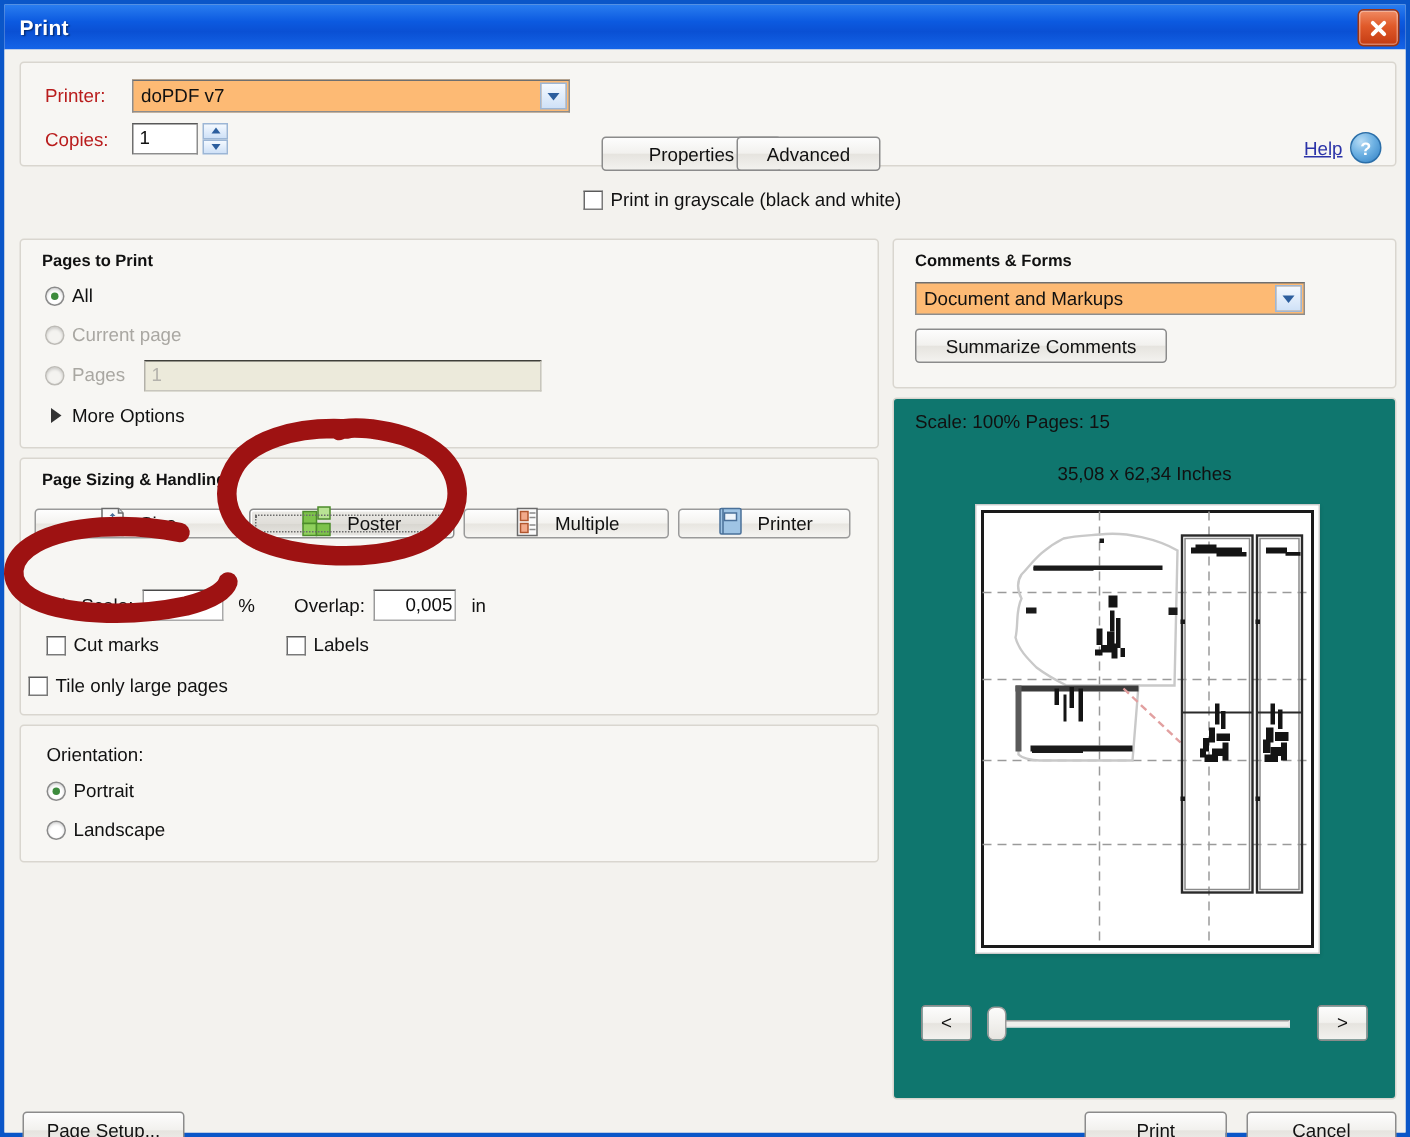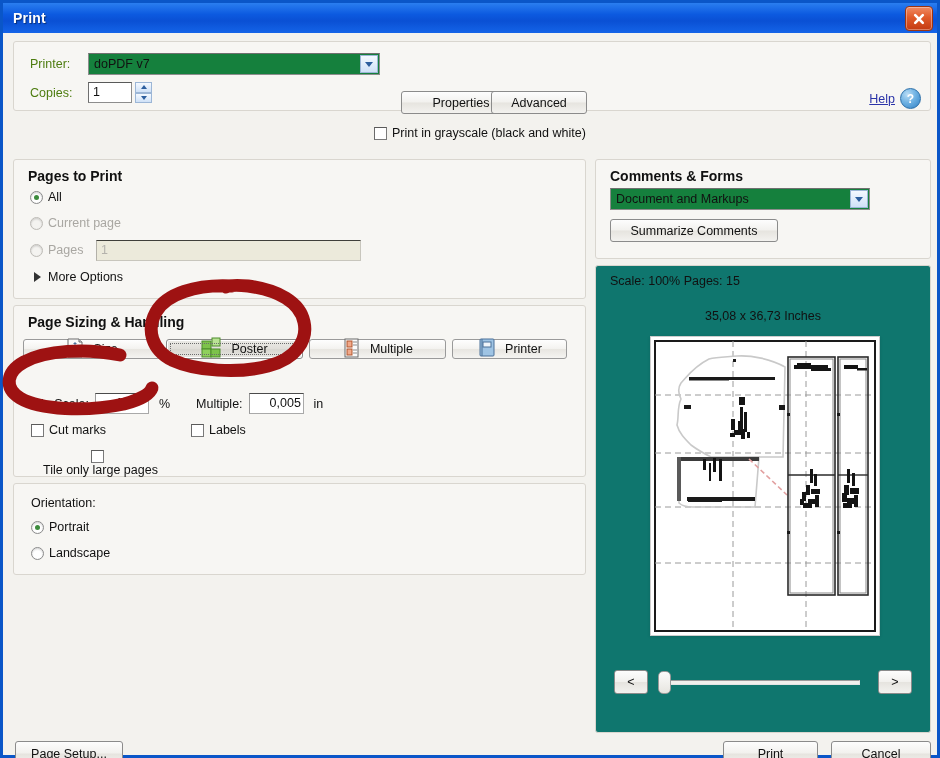--- a/index.html
+++ b/index.html
@@ -80,35 +80,35 @@
     top: 8px;
     width: 918px;
     height: 70px;
     background: #f7f6f3;
     border: 1px solid #d9d6cf;
     border-radius: 3px;
     box-sizing: border-box;
   }
   .lbl {
     font-size: 12.5px;
-    color: #4d7c0f;
+    color: #b91c1c;
   }
   .row-printer {
     position: absolute;
     left: 16px;
     top: 11px;
     display: flex;
     align-items: center;
   }
   .row-printer .lbl { width: 58px; }
   .combo {
     position: relative;
     box-sizing: border-box;
     height: 22px;
-    background: #15803d;
+    background: #fdba74;
     border: 1px solid #8d8d8d;
     border-top-color: #6f6f6f;
     display: flex;
     align-items: center;
     font-size: 12.5px;
     color: #111;
     padding-left: 5px;
     cursor: pointer;
   }
   .combo .arrowbox {
@@ -201,21 +201,21 @@
     width: 13px; height: 13px;
     background: #ffffff;
     border: 1px solid #7a7a7a;
     border-top-color: #5a5a5a;
     border-left-color: #6a6a6a;
     box-sizing: border-box;
     margin-right: 5px;
     flex: 0 0 13px;
   }
   #grayscale-check {
-    position: absolute; left: 371px; top: 93px;
+    position: absolute; left: 386px; top: 93px;
   }
 
   .helplink {
     position: absolute;
     right: 16px;
     top: 55px;
     display: inline-flex;
     align-items: center;
     cursor: pointer;
   }
@@ -238,21 +238,21 @@
 
   
   .group {
     position: absolute;
     box-sizing: border-box;
     background: #f7f6f3;
     border: 1px solid #d9d6cf;
     border-radius: 3px;
   }
   .group-title {
-    font-size: 14px;
+    font-size: 11px;
     font-weight: bold;
     color: #111;
   }
 
   #pages-to-print-group { left: 10px; top: 126px; width: 573px; height: 140px; }
   #page-sizing-group    { left: 10px; top: 272px; width: 573px; height: 172px; }
   #orientation-group    { left: 10px; top: 450px; width: 573px; height: 92px; }
   #comments-group       { left: 592px; top: 126px; width: 336px; height: 100px; }
   #preview-group        { left: 592px; top: 232px; width: 336px; height: 468px; background: #0f766e;}
 
@@ -365,21 +365,21 @@
     color: #111;
     padding-left: 20px;
     line-height: 19px;
   }
   #tile-scale-input { width: 54px; margin-left: 6px; }
   #overlap-input { width: 55px; margin-left: 6px; }
 
   .chk-row { position: absolute; font-size: 12.5px; }
   #cutmarks-check   { left: 28px; top: 390px; }
   #labels-check     { left: 188px; top: 390px; }
-  #tileonly-check   { left: 40px; top: 417px; flex-direction: column; }
+  #tileonly-check   { left: 16px; top: 417px; }
 
   #orient-label { position:absolute; left:28px; top:463px; font-size:12.5px; color:#111; }
   #portrait-radio  { position:absolute; left:28px; top:487px; }
   #landscape-radio { position:absolute; left:28px; top:513px; }
 
   
   #comments-title { position:absolute; left:14px; top:8px; }
   #comments-combo { position:absolute; left:14px; top:28px; width:260px; }
   #summarize-button { position:absolute; left:14px; top:59px; width:168px; height:23px; }
 
@@ -583,21 +583,21 @@
             <path d="M5 2 v17" stroke="#4a7099" stroke-width="1"></path>
           </svg>
         </span>
         <span class="mini-label">Printer</span>
       </div>
 
       <div class="tilerow">
         <span>Tile Scale:</span>
         <span class="field-white" id="tile-scale-input">100</span>
         <span style="margin-left:10px;">%</span>
-        <span style="margin-left:26px;">Multiple:</span>
+        <span style="margin-left:26px;">Overlap:</span>
         <span class="field-white" id="overlap-input">0,005</span>
         <span style="margin-left:10px;">in</span>
       </div>
 
       <label class="chk-wrap chk-row" id="cutmarks-check">
         <span class="chkbox"></span>
         <span>Cut marks</span>
       </label>
       <label class="chk-wrap chk-row" id="labels-check">
         <span class="chkbox"></span>
@@ -625,21 +625,21 @@
           <span>Document and Markups</span>
           <span class="arrowbox">
               <span class="caret"></span>
             </span>
         </div>
         <div class="btn" id="summarize-button">Summarize Comments</div>
       </div>
 
       <div class="group" id="preview-group">
         <div id="scale-pages-text">Scale: 100% Pages: 15</div>
-        <div id="preview-dims">35,08 x 36,73 Inches</div>
+        <div id="preview-dims">35,08 x 62,34 Inches</div>
 
         <div id="preview-sheet">
           <svg width="228" height="298" viewBox="0 0 228 298" aria-hidden="true">
             <rect x="0" y="0" width="228" height="298" fill="#ffffff"></rect>
 
             <rect x="4" y="4" width="220" height="290" fill="none" stroke="#1a1a1a" stroke-width="2"></rect>
 
             <g stroke="#9a9a9a" stroke-width="1" stroke-dasharray="6 4" fill="none">
               <line x1="4" y1="58" x2="224" y2="58"></line>
               <line x1="4" y1="116" x2="224" y2="116"></line>

